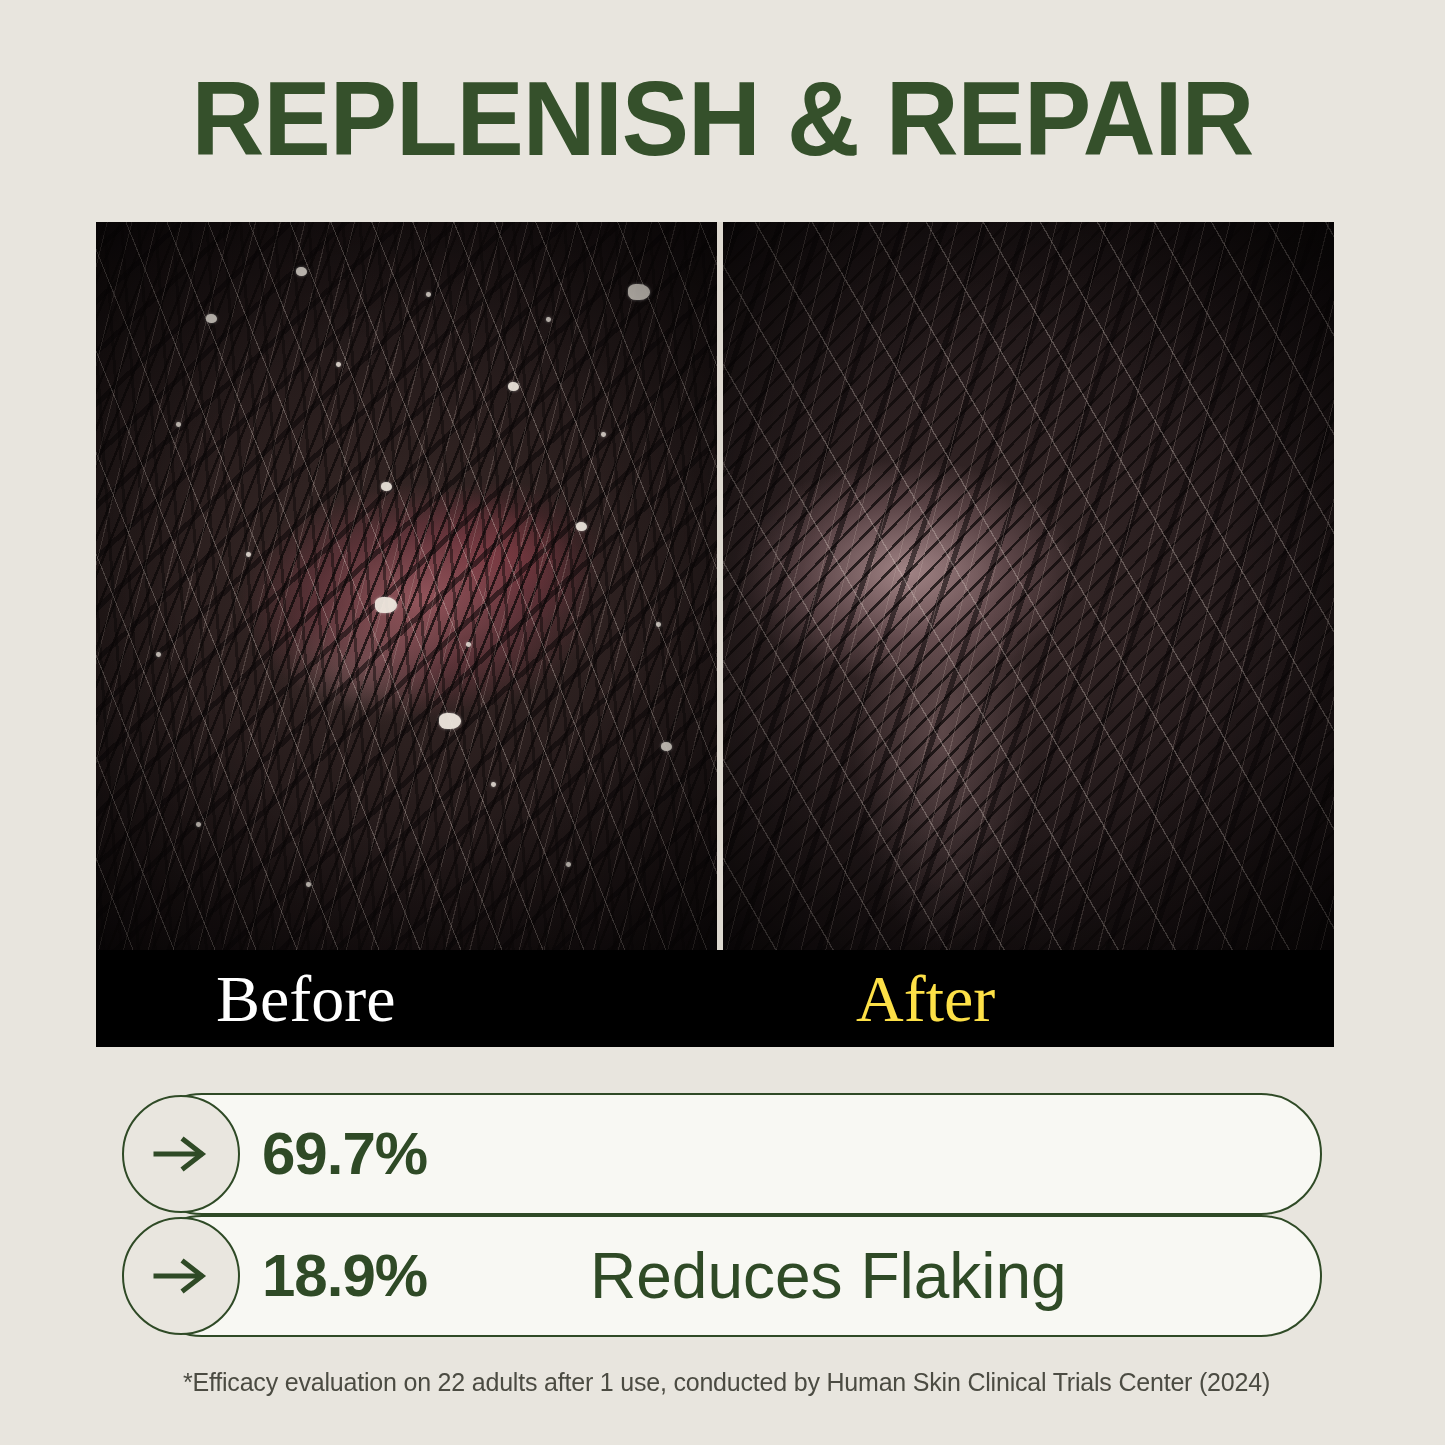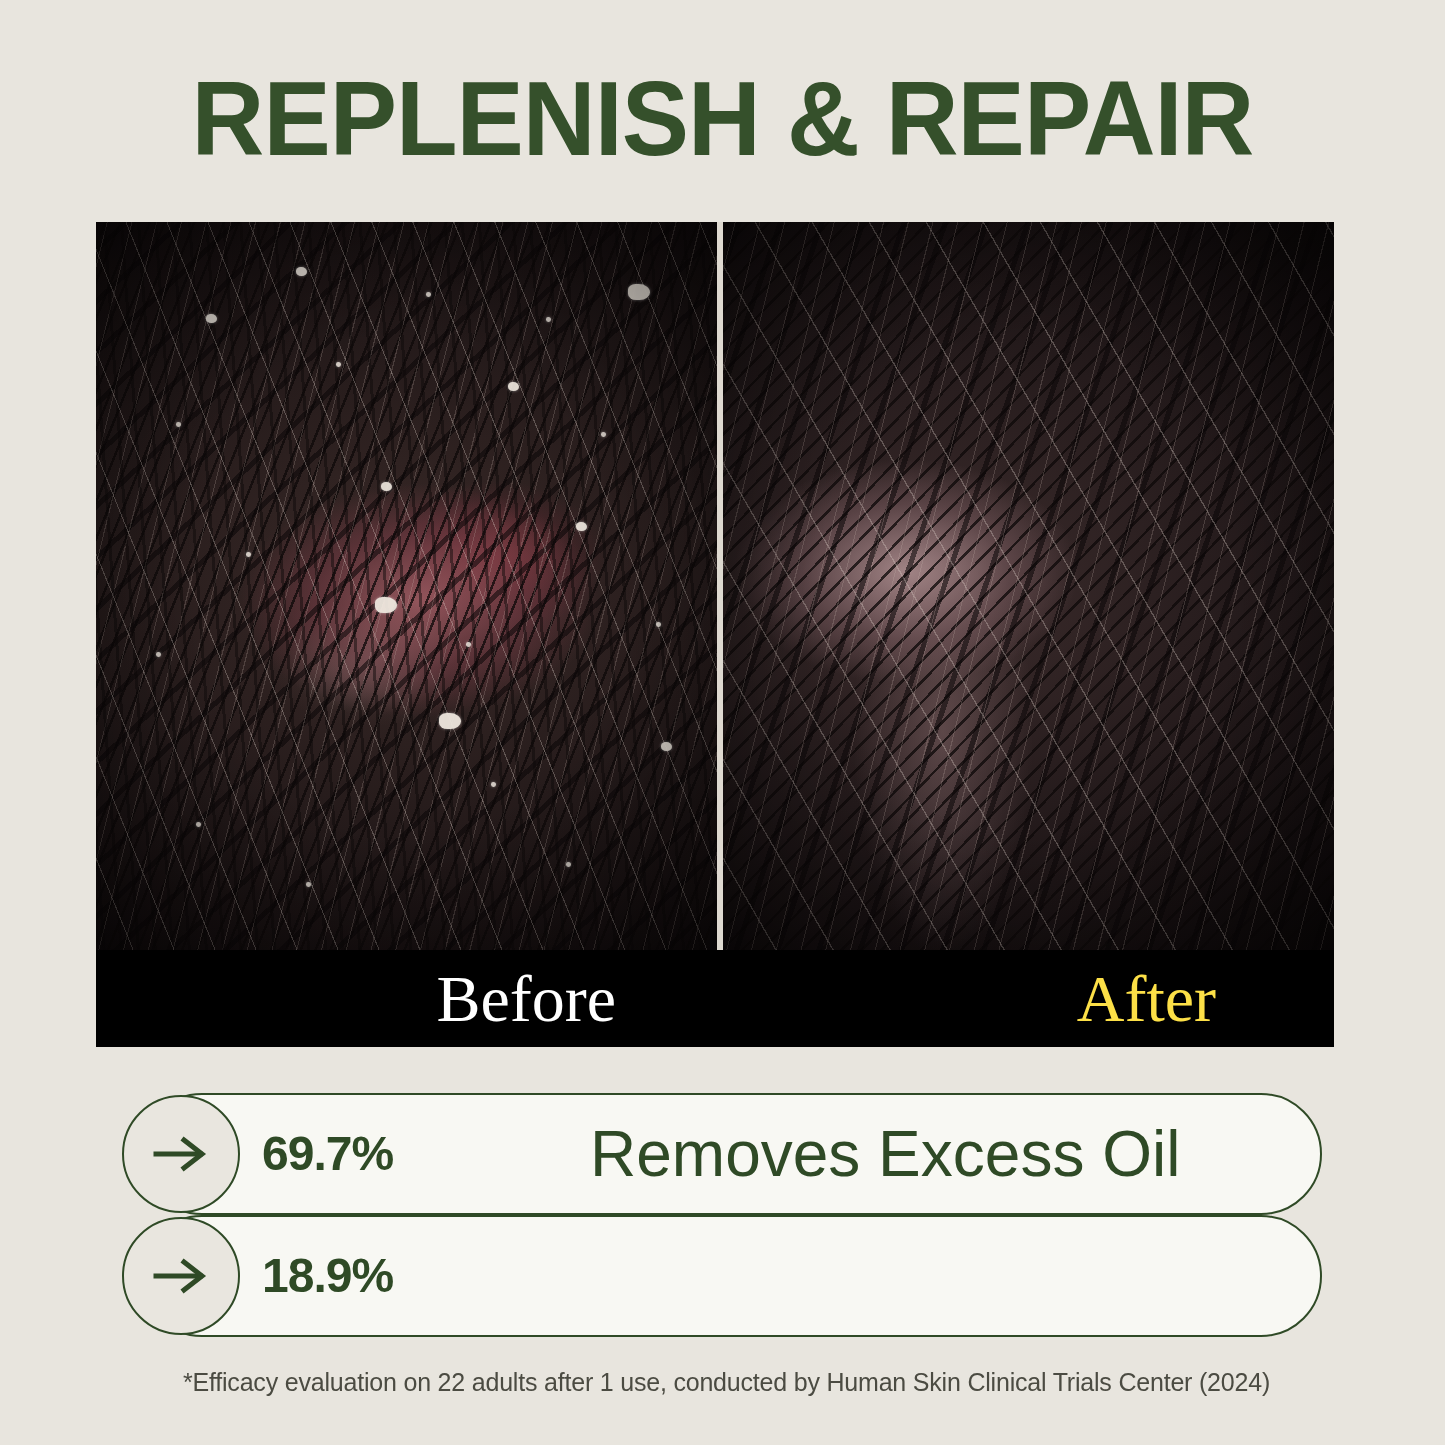--- a/index.html
+++ b/index.html
@@ -114,21 +114,21 @@
   }
 
   
   .caption-bar{
     position:absolute;left:0;top:728px;width:1238px;height:97px;background:#000;
   }
   .cap{
     position:absolute;top:0;height:97px;line-height:97px;
     font-family:"Liberation Serif", serif;
     font-size:66px;
-    text-align:right;
+    text-align:left;
   }
   .cap-before{left:120px;width:400px;color:#ffffff;}
   .cap-after{left:760px;width:360px;color:#fde047;}
 
   
   .stat{
     position:absolute;left:141px;width:1181px;height:122px;
     background:#f8f8f3;
     border:2px solid #2f4a26;
     border-radius:61px;
@@ -143,21 +143,21 @@
     background:#e9e6df;border:2px solid #2f4a26;box-sizing:border-box;
     display:flex;align-items:center;justify-content:center;
   }
   #badge-1{top:1217px;}
   .badge svg{display:block;}
 
   .stat-value{
     position:absolute;left:262px;width:300px;
     height:122px;line-height:122px;
     font-family:"Liberation Sans", sans-serif;
-    font-weight:bold;font-size:48px;color:#2f4a26;
+    font-weight:bold;font-size:60px;color:#2f4a26;
     letter-spacing:-1px;
   }
   #value-0{top:1093px;}
   #value-1{top:1215px;}
 
   .stat-label{
     position:absolute;left:590px;width:700px;
     height:122px;line-height:122px;
     font-family:"Liberation Sans", sans-serif;
     font-weight:normal;font-size:64px;color:#2f4a26;
@@ -235,26 +235,26 @@
   </div>
 
   <div class="stat" id="stat-0"></div>
   <div class="badge" id="badge-0">
     <svg width="62" height="40" viewBox="0 0 62 40" aria-hidden="true">
       <line x1="6" y1="20" x2="50" y2="20" stroke="#2f4a26" stroke-width="5" stroke-linecap="square"></line>
       <polyline points="34,6 52,20 34,34" fill="none" stroke="#2f4a26" stroke-width="5" stroke-linecap="square" stroke-linejoin="miter"></polyline>
     </svg>
   </div>
   <div class="stat-value" id="value-0">69.7%</div>
-  <div class="stat-label" id="label-0">Removes Excess Oil</div>
 
   <div class="stat" id="stat-1"></div>
   <div class="badge" id="badge-1">
     <svg width="62" height="40" viewBox="0 0 62 40" aria-hidden="true">
       <line x1="6" y1="20" x2="50" y2="20" stroke="#2f4a26" stroke-width="5" stroke-linecap="square"></line>
       <polyline points="34,6 52,20 34,34" fill="none" stroke="#2f4a26" stroke-width="5" stroke-linecap="square" stroke-linejoin="miter"></polyline>
     </svg>
   </div>
   <div class="stat-value" id="value-1">18.9%</div>
+  <div class="stat-label" id="label-1">Reduces Flaking</div>
 
   <div class="footnote">*Efficacy evaluation on 22 adults after 1 use, conducted by Human Skin Clinical Trials Center (2024)</div>
 
 </div>
 
 </body></html>

